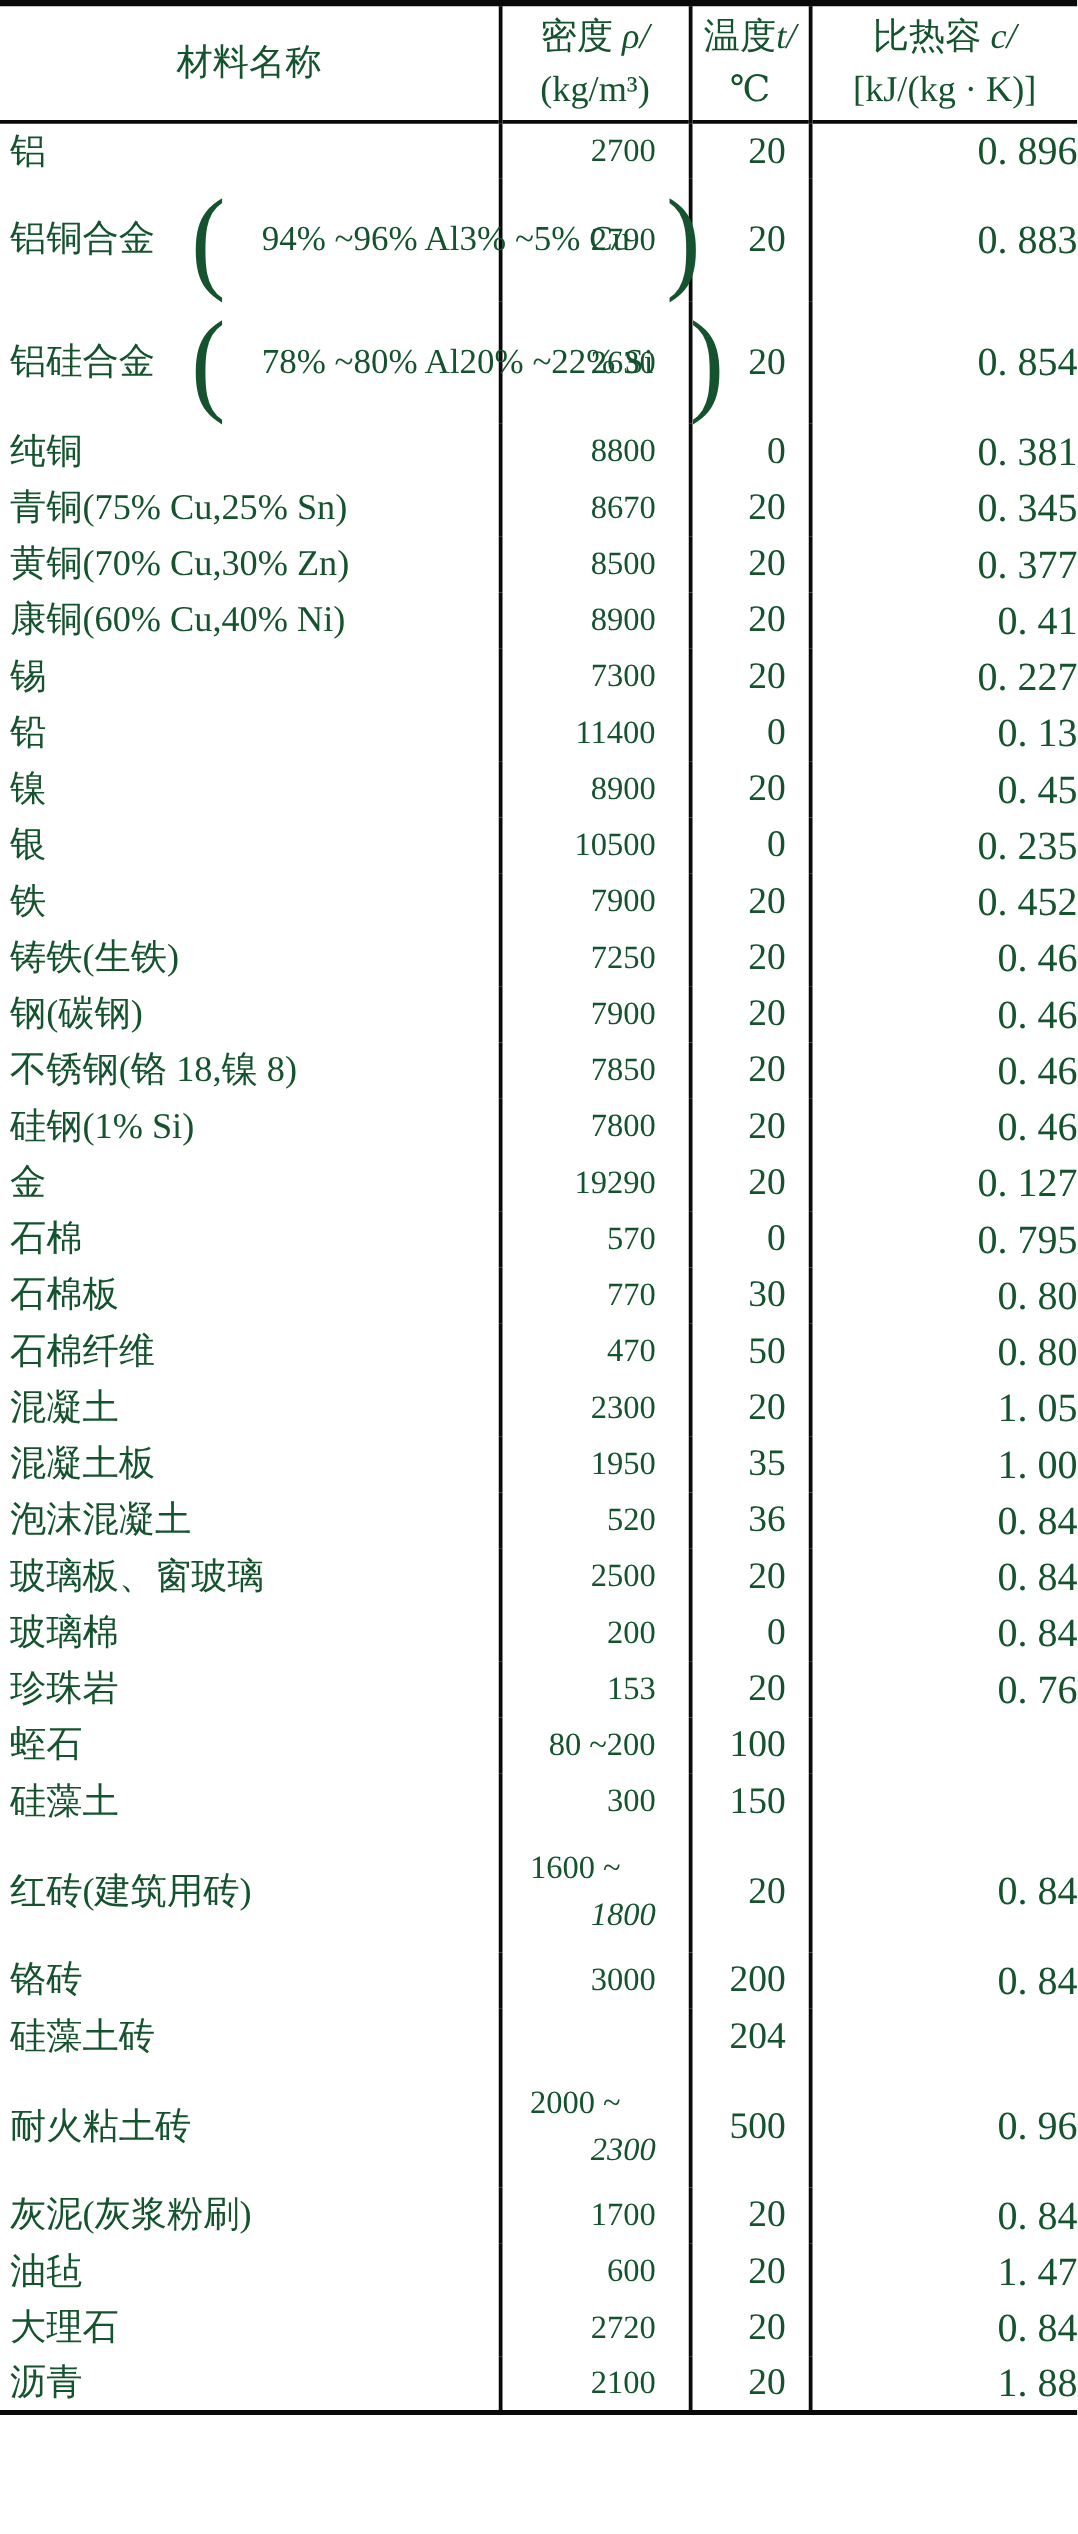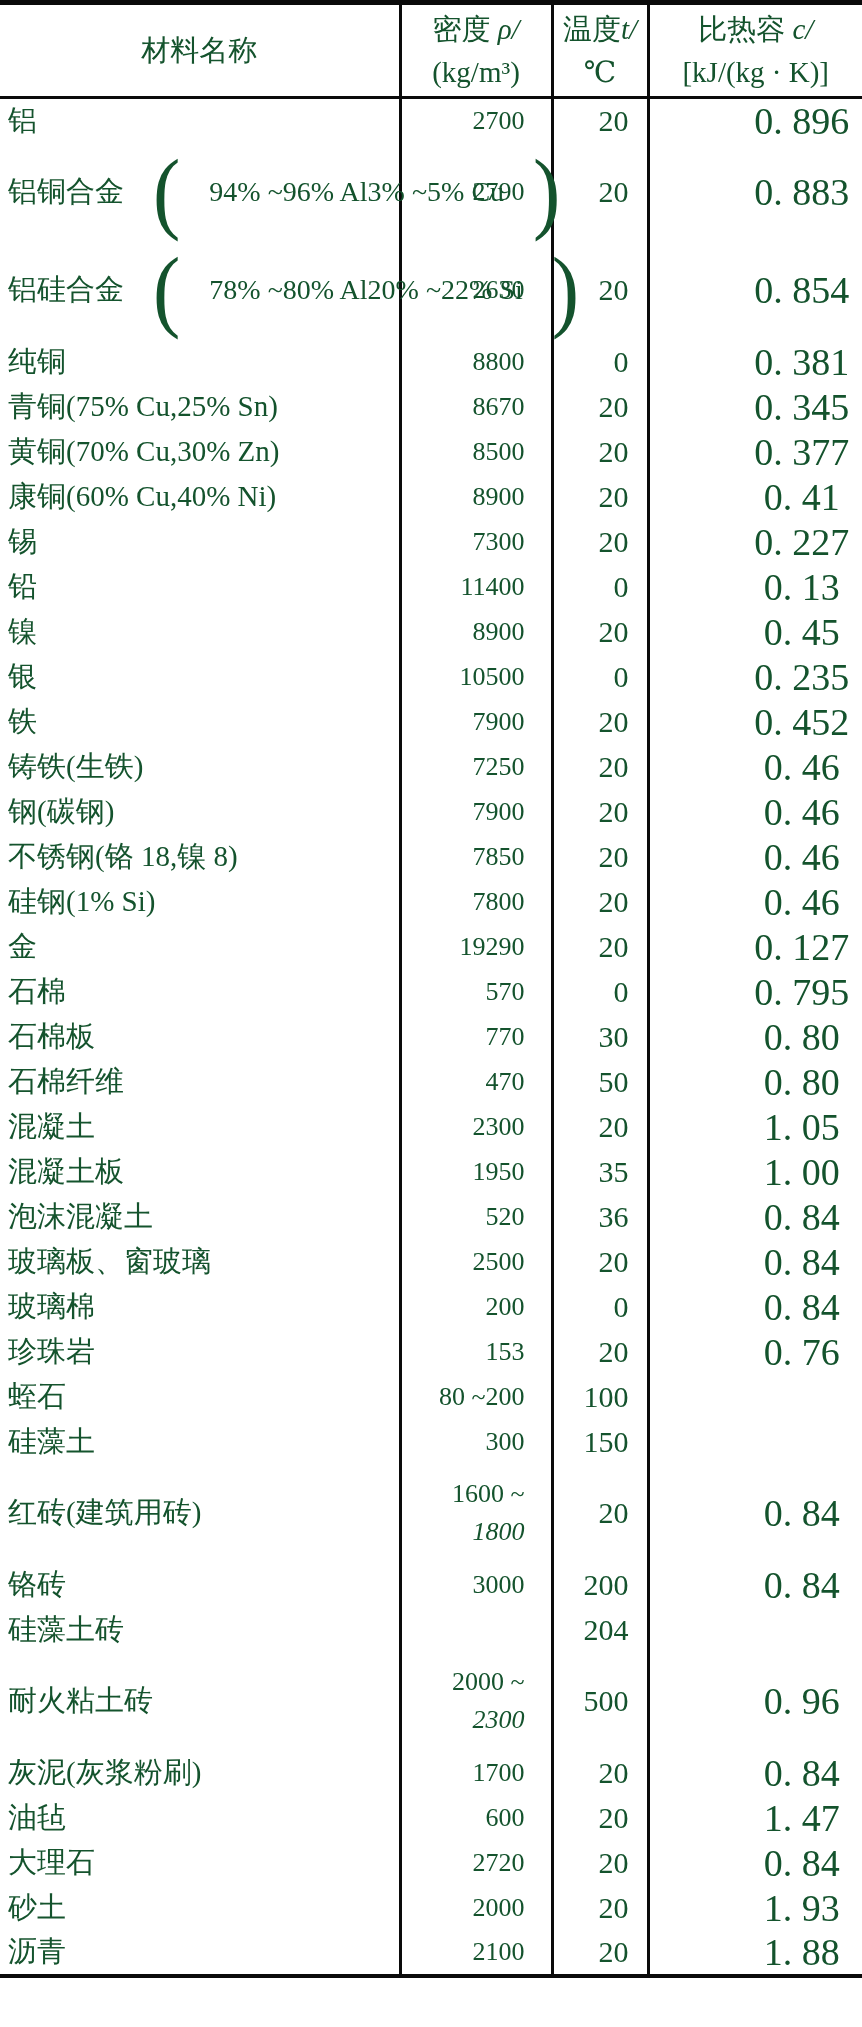--- a/index.html
+++ b/index.html
@@ -62,23 +62,23 @@
     padding-right: 26px;
     font-size: 26px;
     white-space: nowrap;
   }
   td.c-temp {
     text-align: right;
     padding-right: 18px;
     font-size: 30px;
   }
   td.c-heat {
-    text-align: center;
+    text-align: right;
     padding-left: 92px;
-    font-size: 38px;
+    font-size: 32px;
     white-space: nowrap;
   }
 
   
   .name-flex {
     display: inline-flex;
     align-items: center;
     gap: 28px;
   }
   .bigparen {
@@ -92,21 +92,21 @@
   .paren-stack {
     display: inline-flex;
     flex-direction: row;
     justify-content: space-between;
     text-align: left;
     font-size: 28px;
     line-height: 1.55;
   }
 
   
-  .d-line1 { display: block; line-height: 1.45; }
+  .d-line1 { display: block; line-height: 1.45; margin-right: 28px; }
   .d-line2 { display: block; line-height: 1.45; font-style: italic; }
 </style>
 </head>
 <body>
 
 <div class="page">
   <table class="materials">
     <colgroup>
       <col class="c1">
         <col class="c2">
@@ -359,26 +359,20 @@
           <td class="c-temp"><span>20</span></td>
           <td class="c-heat"><span>1. 47</span></td>
         </tr>
         <tr>
           <td class="c-name"><span>大理石</span></td>
           <td class="c-density"><span>2720</span></td>
           <td class="c-temp"><span>20</span></td>
           <td class="c-heat"><span>0. 84</span></td>
         </tr>
         <tr>
-          <td class="c-name"><span>砂土</span></td>
-          <td class="c-density"><span>2000</span></td>
-          <td class="c-temp"><span>20</span></td>
-          <td class="c-heat"><span>1. 93</span></td>
-        </tr>
-        <tr>
           <td class="c-name"><span>沥青</span></td>
           <td class="c-density"><span>2100</span></td>
           <td class="c-temp"><span>20</span></td>
           <td class="c-heat"><span>1. 88</span></td>
         </tr>
       </tbody>
   </table>
 </div>
 
 </body></html>

